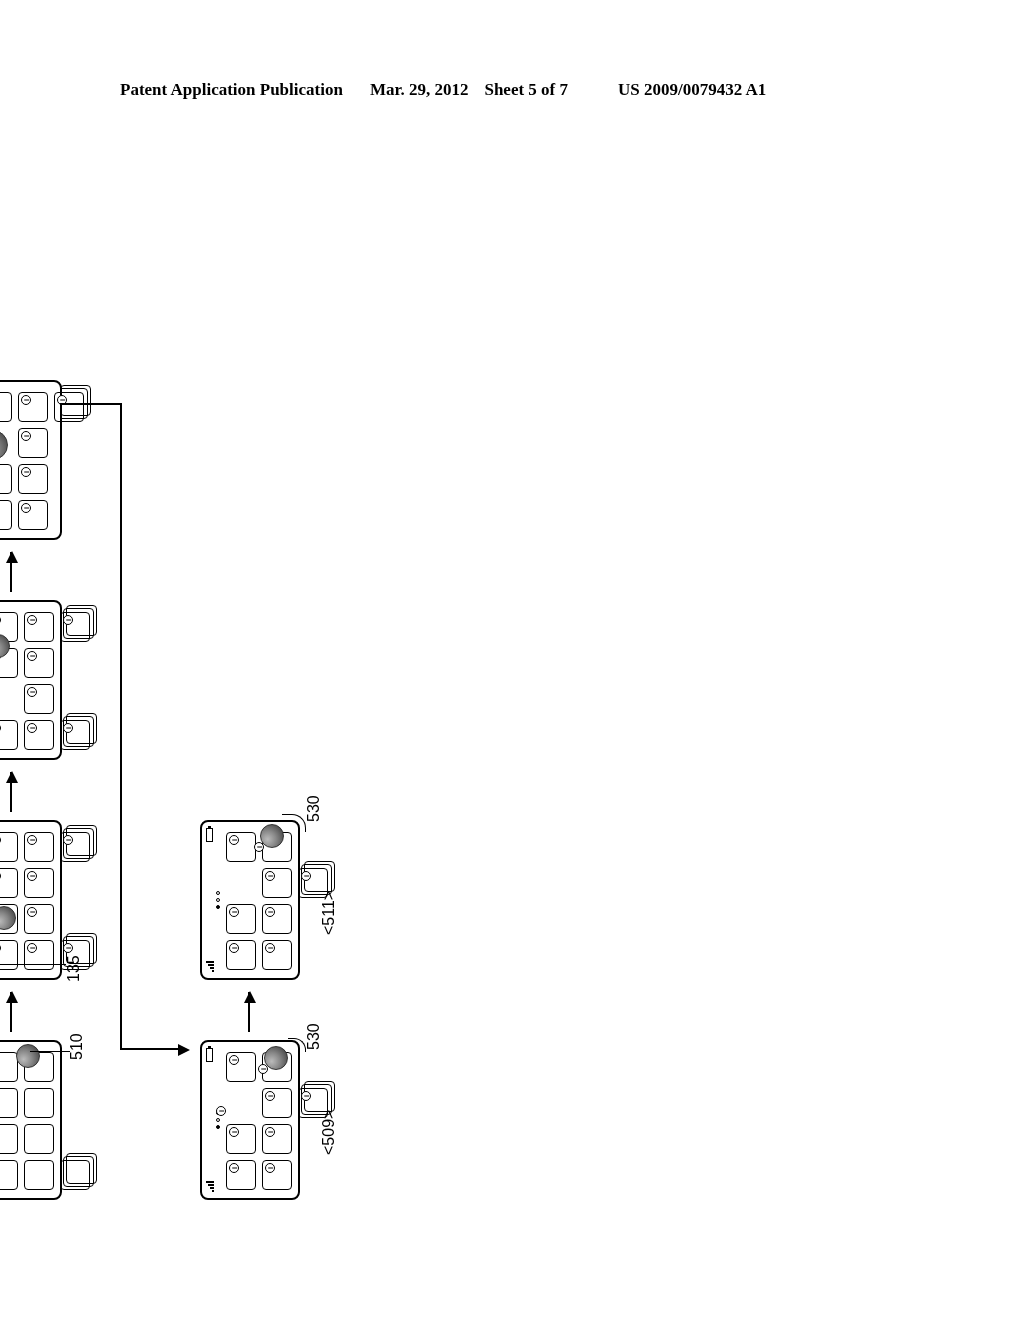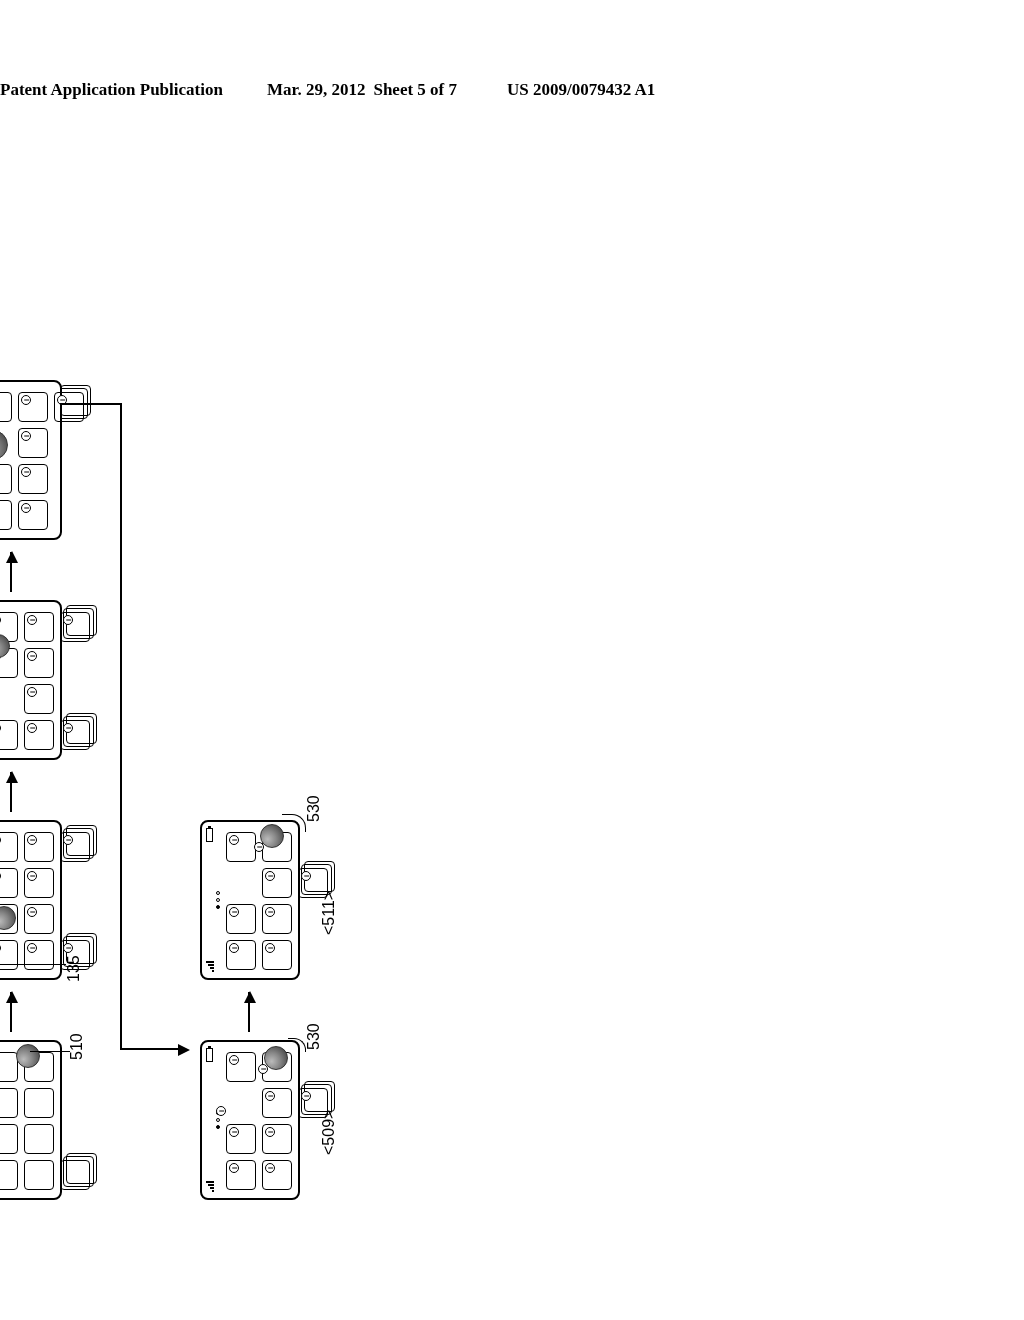--- a/index.html
+++ b/index.html
@@ -12,23 +12,23 @@
   }
   .header {
     position: absolute;
     top: 80px;
     left: 0;
     width: 1024px;
     display: flex;
     font-size: 17px;
     font-weight: bold;
   }
-  .header .pub { }
-  .header .date { margin-left: 44px; }
-  .header .sheet { margin-left: 8px; }
+  .header .pub { margin-left: 120px; }
+  .header .date { margin-left: 27px; }
+  .header .sheet { margin-left: 16px; }
   .header .docnum { margin-left: 50px; }
 
   .figure-area {
     position: absolute;
     top: 180px;
     left: 110px;
     width: 810px;
     height: 1030px;
     transform-origin: center center;
     transform: rotate(-90deg) translate(-110px, -110px);

